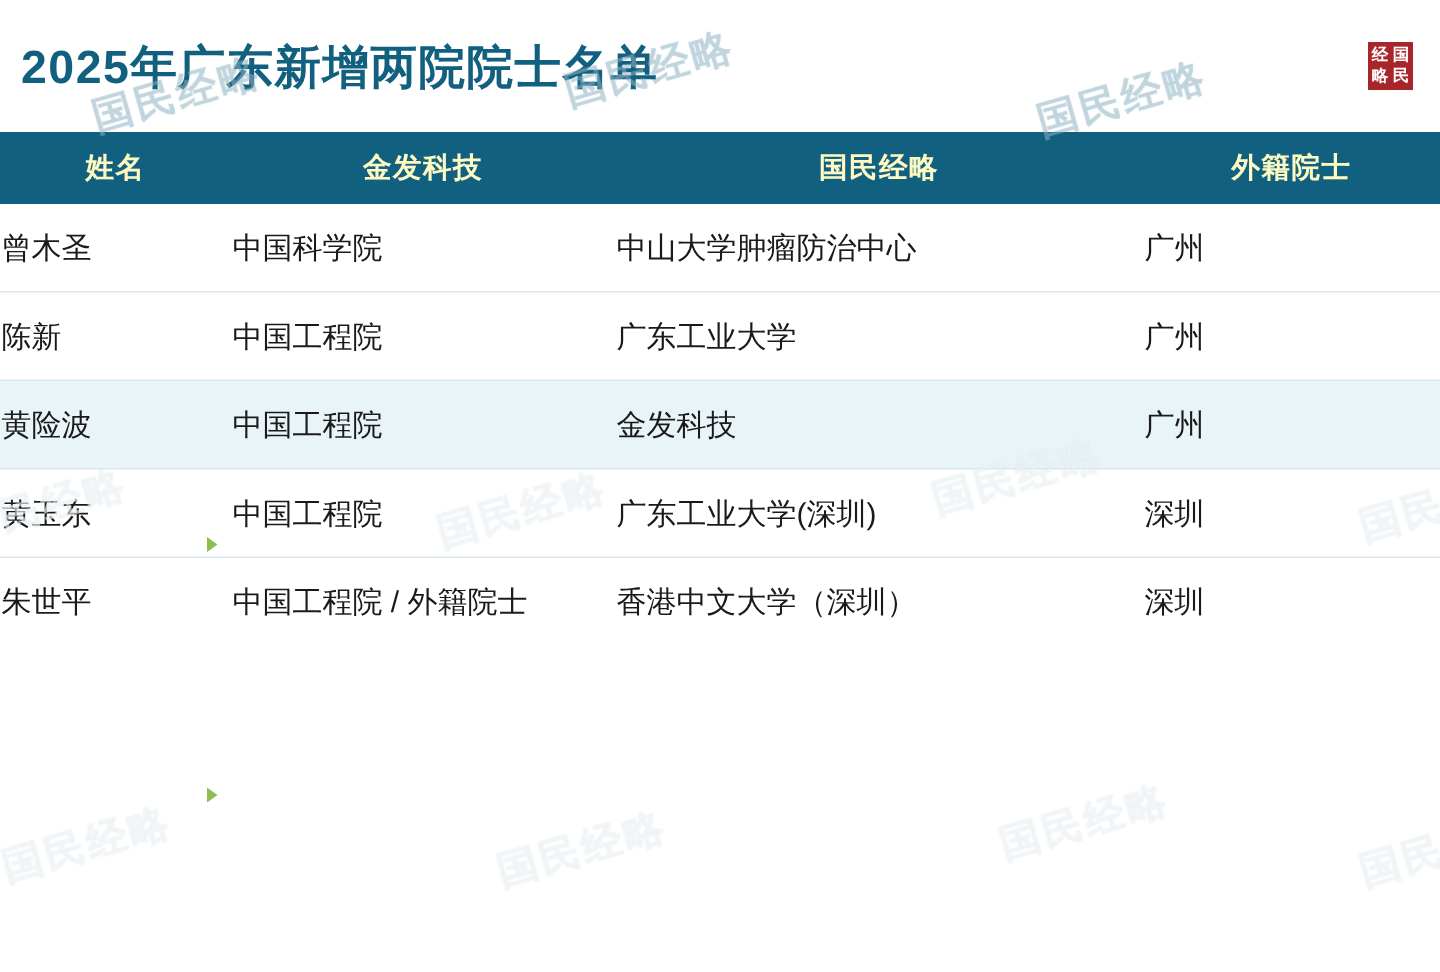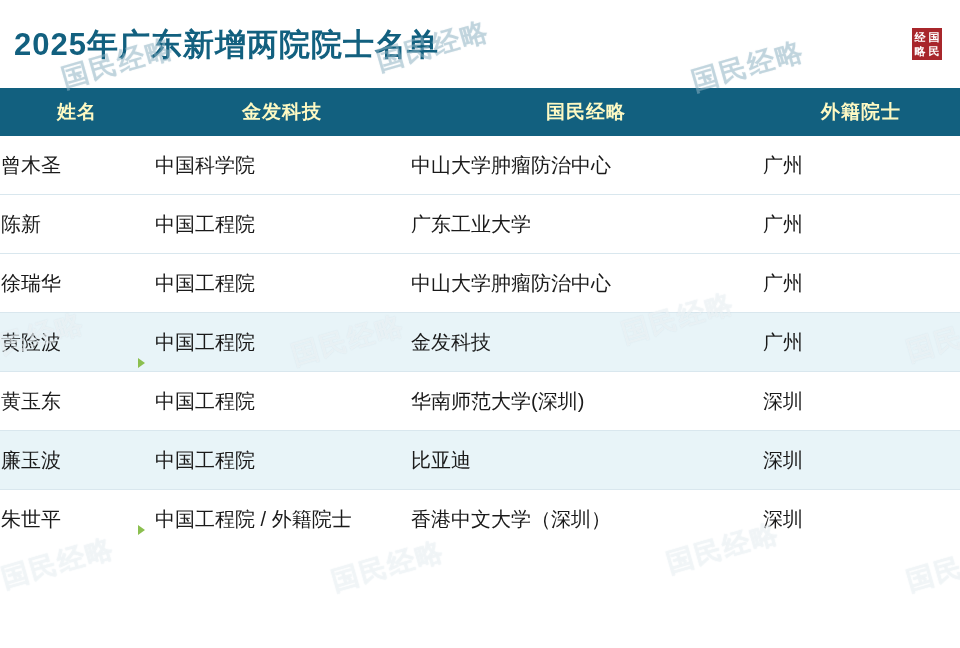--- a/index.html
+++ b/index.html
@@ -187,42 +187,30 @@
         <td>中国科学院</td>
         <td>中山大学肿瘤防治中心</td>
         <td>广州</td>
       </tr>
       <tr>
         <td>陈新</td>
         <td>中国工程院</td>
         <td>广东工业大学</td>
         <td>广州</td>
       </tr>
-      <tr>
-        <td>徐瑞华</td>
-        <td>中国工程院</td>
-        <td>中山大学肿瘤防治中心</td>
-        <td>广州</td>
-      </tr>
       <tr class="alt">
         <td>黄险波</td>
         <td>中国工程院</td>
         <td>金发科技</td>
         <td>广州</td>
       </tr>
       <tr>
         <td>黄玉东</td>
         <td>中国工程院</td>
-        <td>华南师范大学(深圳)</td>
-        <td>深圳</td>
-      </tr>
-      <tr class="alt">
-        <td>廉玉波</td>
-        <td>中国工程院</td>
-        <td>比亚迪</td>
+        <td>广东工业大学(深圳)</td>
         <td>深圳</td>
       </tr>
       <tr>
         <td>朱世平</td>
         <td>中国工程院 / 外籍院士</td>
         <td>香港中文大学（深圳）</td>
         <td>深圳</td>
       </tr>
     </tbody>
   </table>

